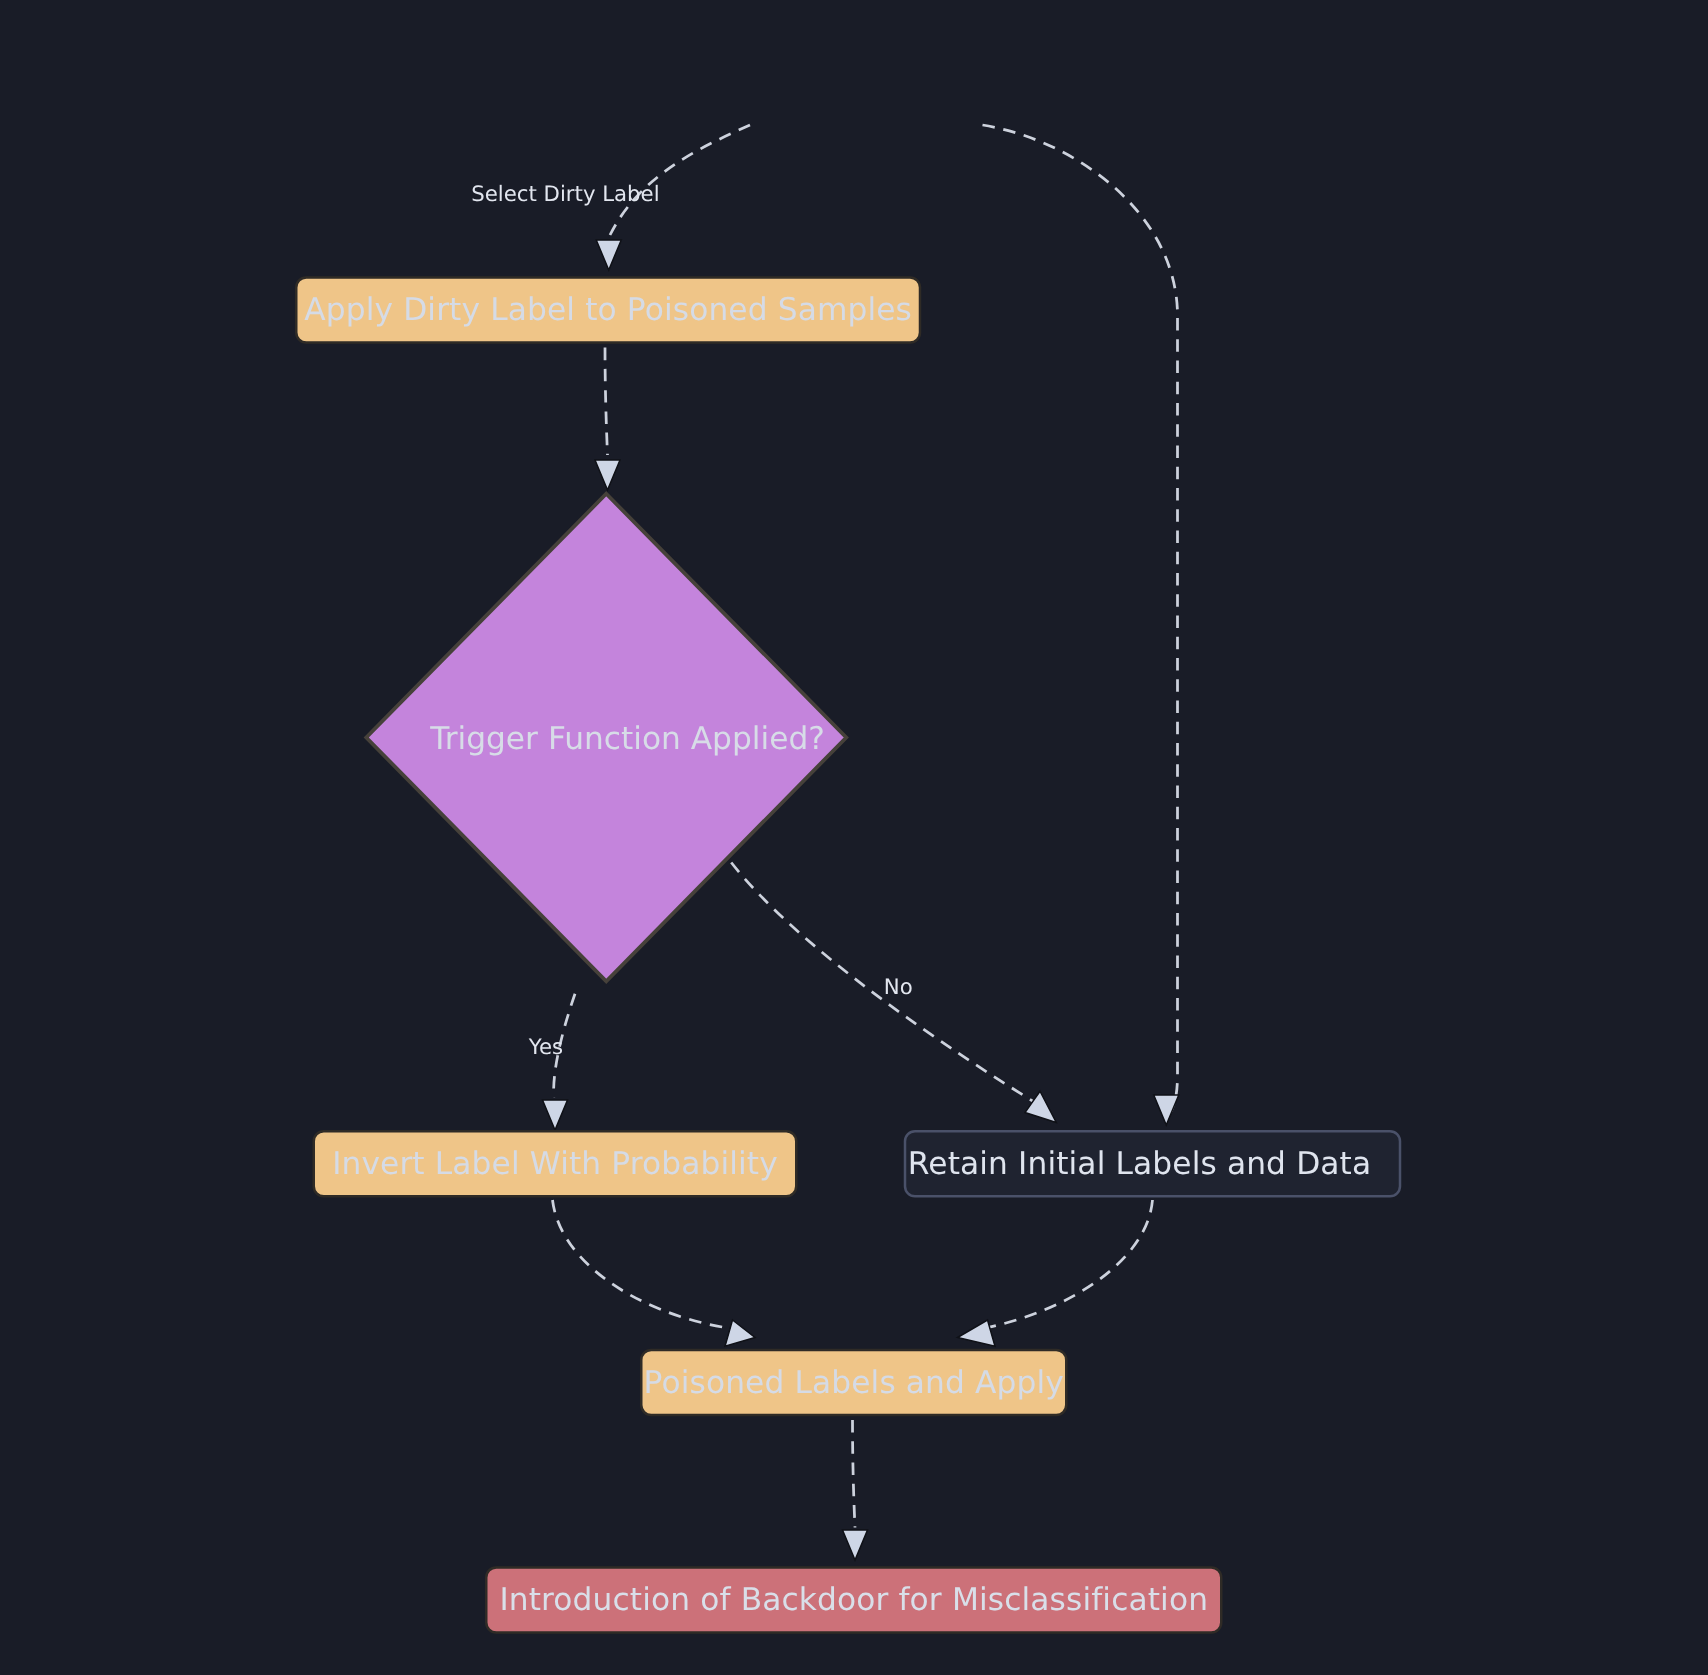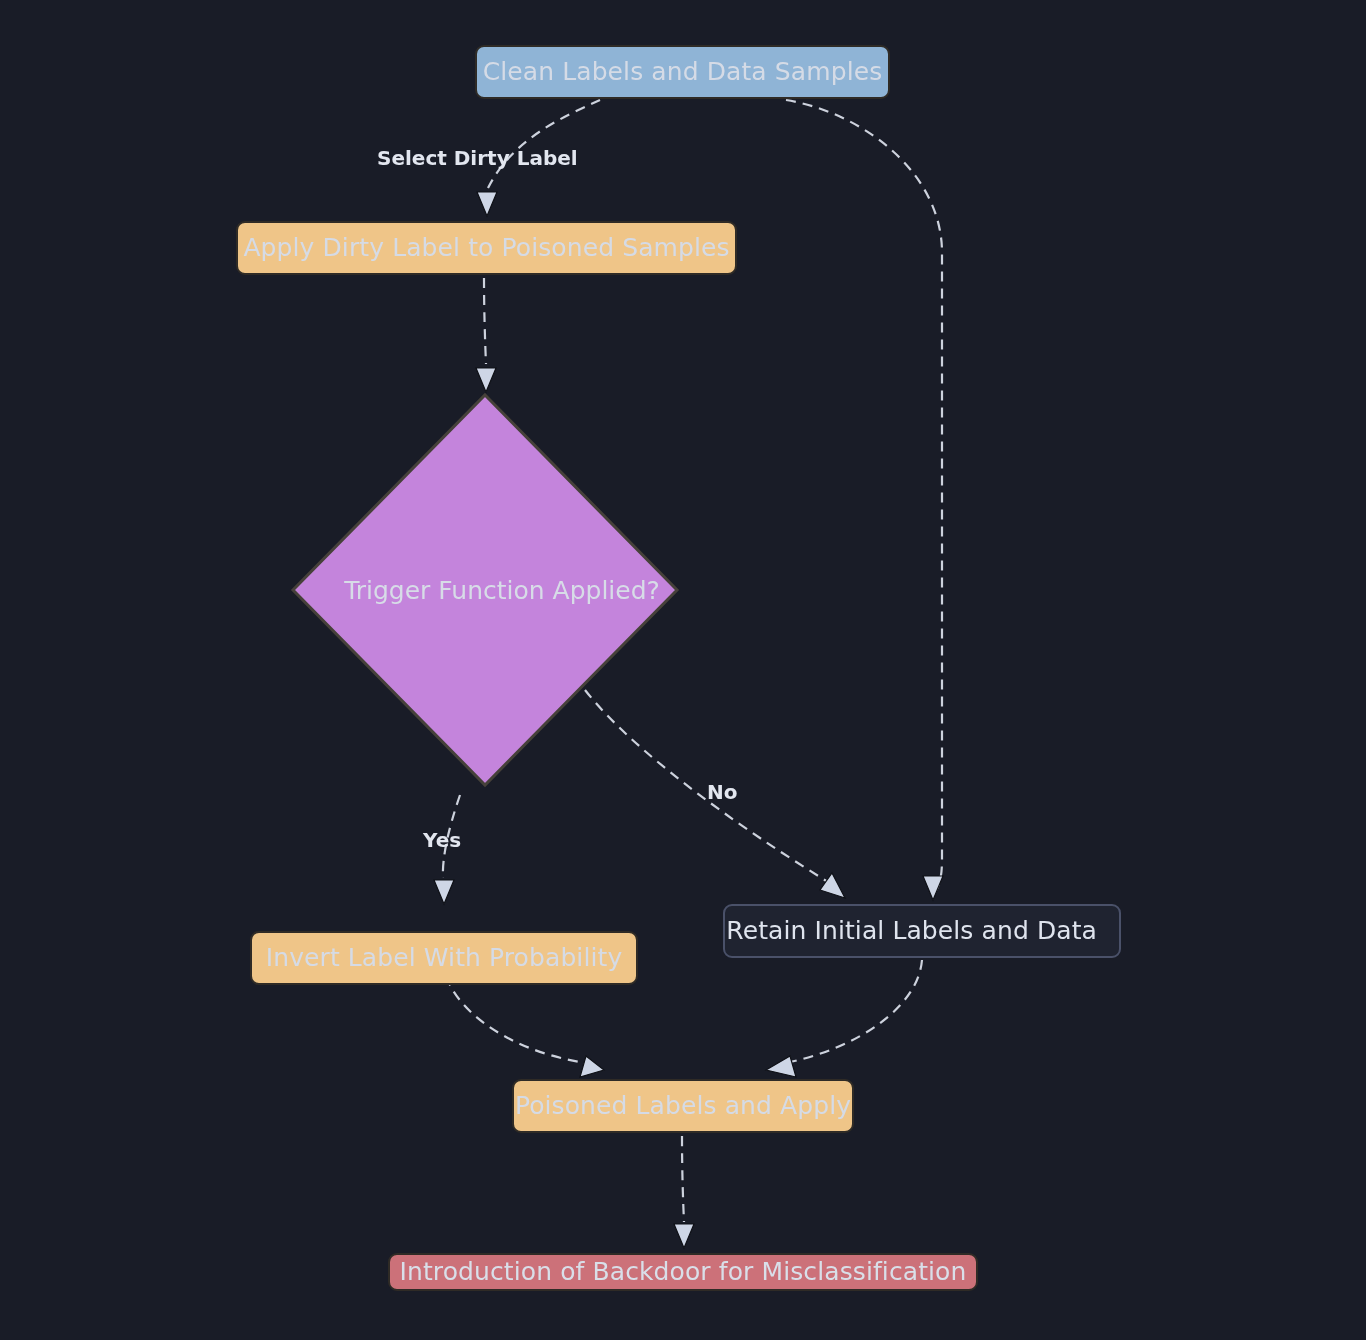--- a/index.html
+++ b/index.html
@@ -111,25 +111,24 @@
     z-index: 2;
     font-size: 25px;
     color: #d7dce7;
     white-space: nowrap;
     margin-left: 34px;
   }
 
   
   .edge-label {
     position: absolute;
-    font-size: 20px;
+    font-size: 17px;
     color: #e2e6ef;
     white-space: nowrap;
     background: transparent;
-    font-weight: bold;
   }
 </style>
 </head>
 <body>
 
 <div id="diagram-root">
 
   <svg id="edges-layer" viewBox="0 0 1366 1340" width="1366" height="1340" xmlns="http://www.w3.org/2000/svg">
 
     <g>
@@ -172,44 +171,41 @@
       <polygon class="arrow-head" points="684,1248 674,1224 694,1224"></polygon>
     </g>
   </svg>
 
   <div class="edge-label" style="left:377px; top:146px;">Select Dirty Label</div>
 
   <div class="edge-label" style="left:423px; top:828px;">Yes</div>
 
   <div class="edge-label" style="left:707px; top:780px;">No</div>
 
-  <div class="node fill-blue" style="left:475px; top:45px; width:415px; height:54px;">
-    <span>Clean Labels and Data Samples</span>
-  </div>
 
   <div class="node fill-orange" style="left:236px; top:221px; width:501px; height:54px;">
     <span>Apply Dirty Label to Poisoned Samples</span>
   </div>
 
   <div class="decision-wrap" style="left:290px; top:392px; width:390px; height:396px;">
     <svg class="decision-shape" viewBox="0 0 390 396" preserveAspectRatio="none">
       <polygon class="diamond-poly" points="195,3 387,198 195,393 3,198"></polygon>
     </svg>
     <span class="decision-label">Trigger Function Applied?</span>
   </div>
 
-  <div class="node fill-orange" style="left:250px; top:904px; width:388px; height:54px;margin-top:27px;">
+  <div class="node fill-orange" style="left:250px; top:904px; width:388px; height:54px;">
     <span>Invert Label With Probability</span>
   </div>
 
   <div class="node fill-default" style="left:723px; top:904px; width:398px; height:54px;justify-content:flex-end;">
     <span>Retain Initial Labels and Data</span>
   </div>
 
   <div class="node fill-orange" style="left:512px; top:1079px; width:342px; height:54px;">
     <span>Poisoned Labels and Apply</span>
   </div>
 
-  <div class="node fill-red" style="left:388px; top:1253px; width:590px; height:38px;text-align:right;">
+  <div class="node fill-red" style="left:388px; top:1253px; width:590px; height:54px;text-align:right;">
     <span>Introduction of Backdoor for Misclassification</span>
   </div>
 
 </div>
 
 </body></html>

